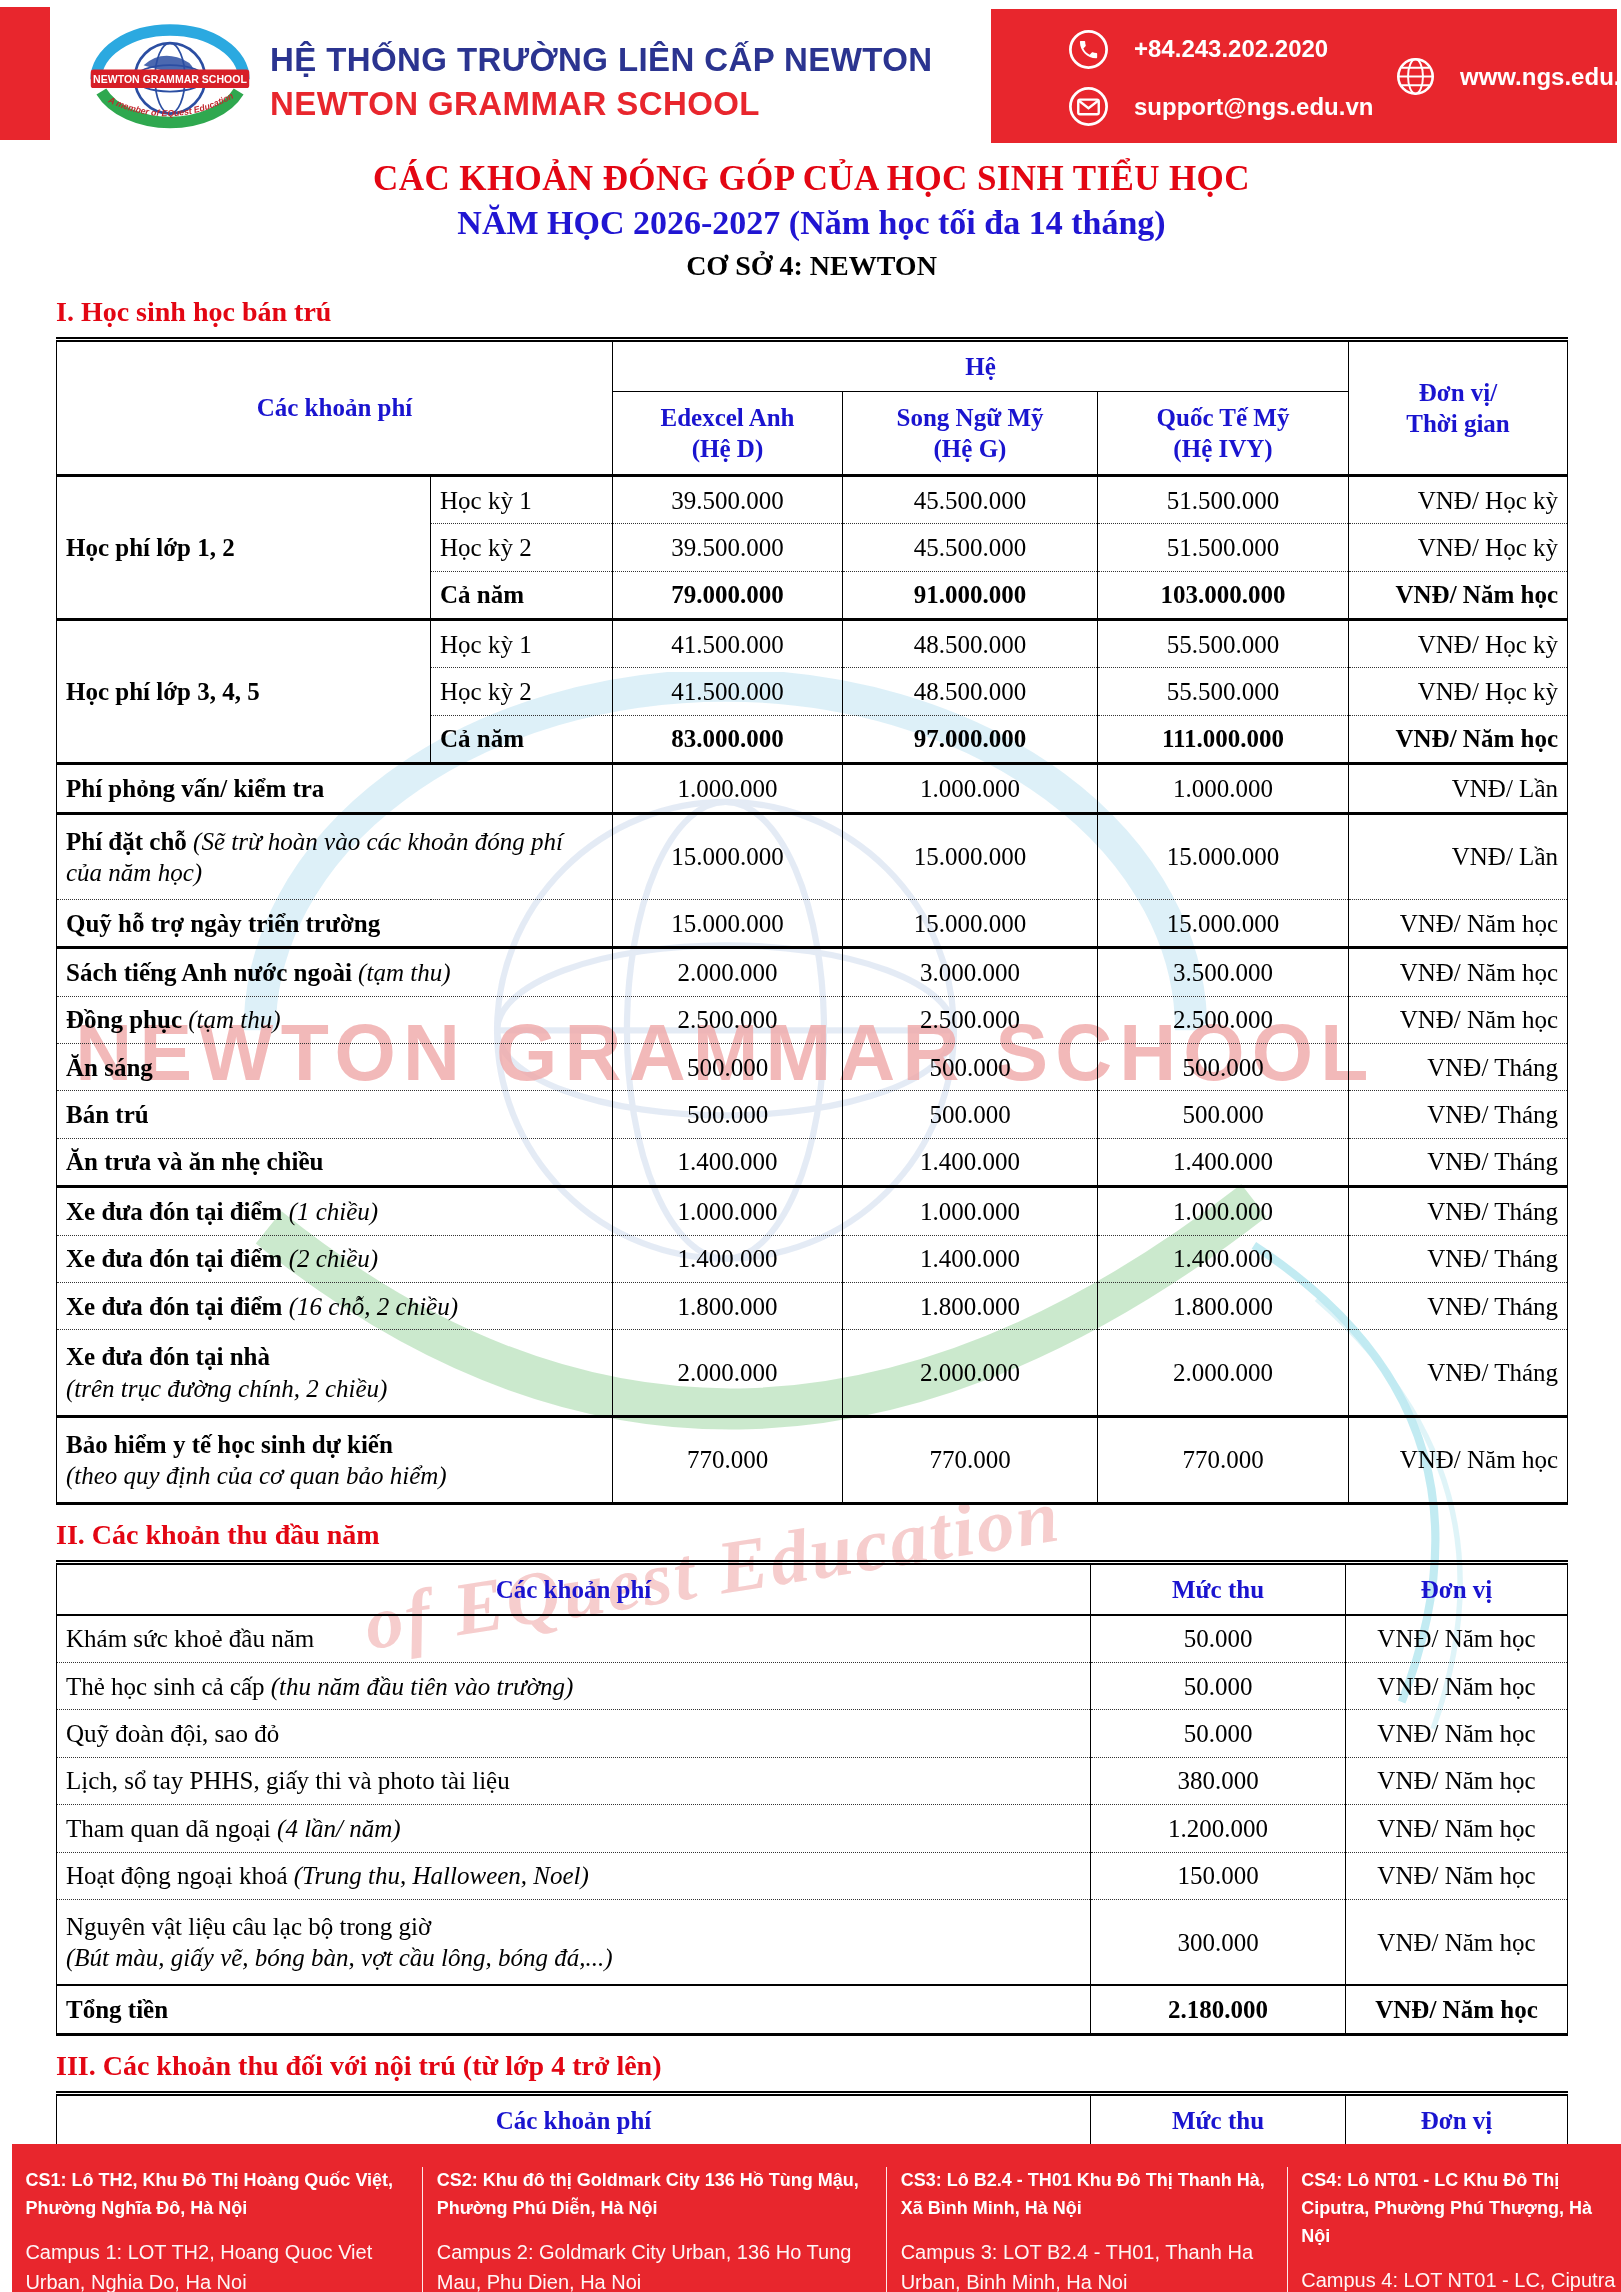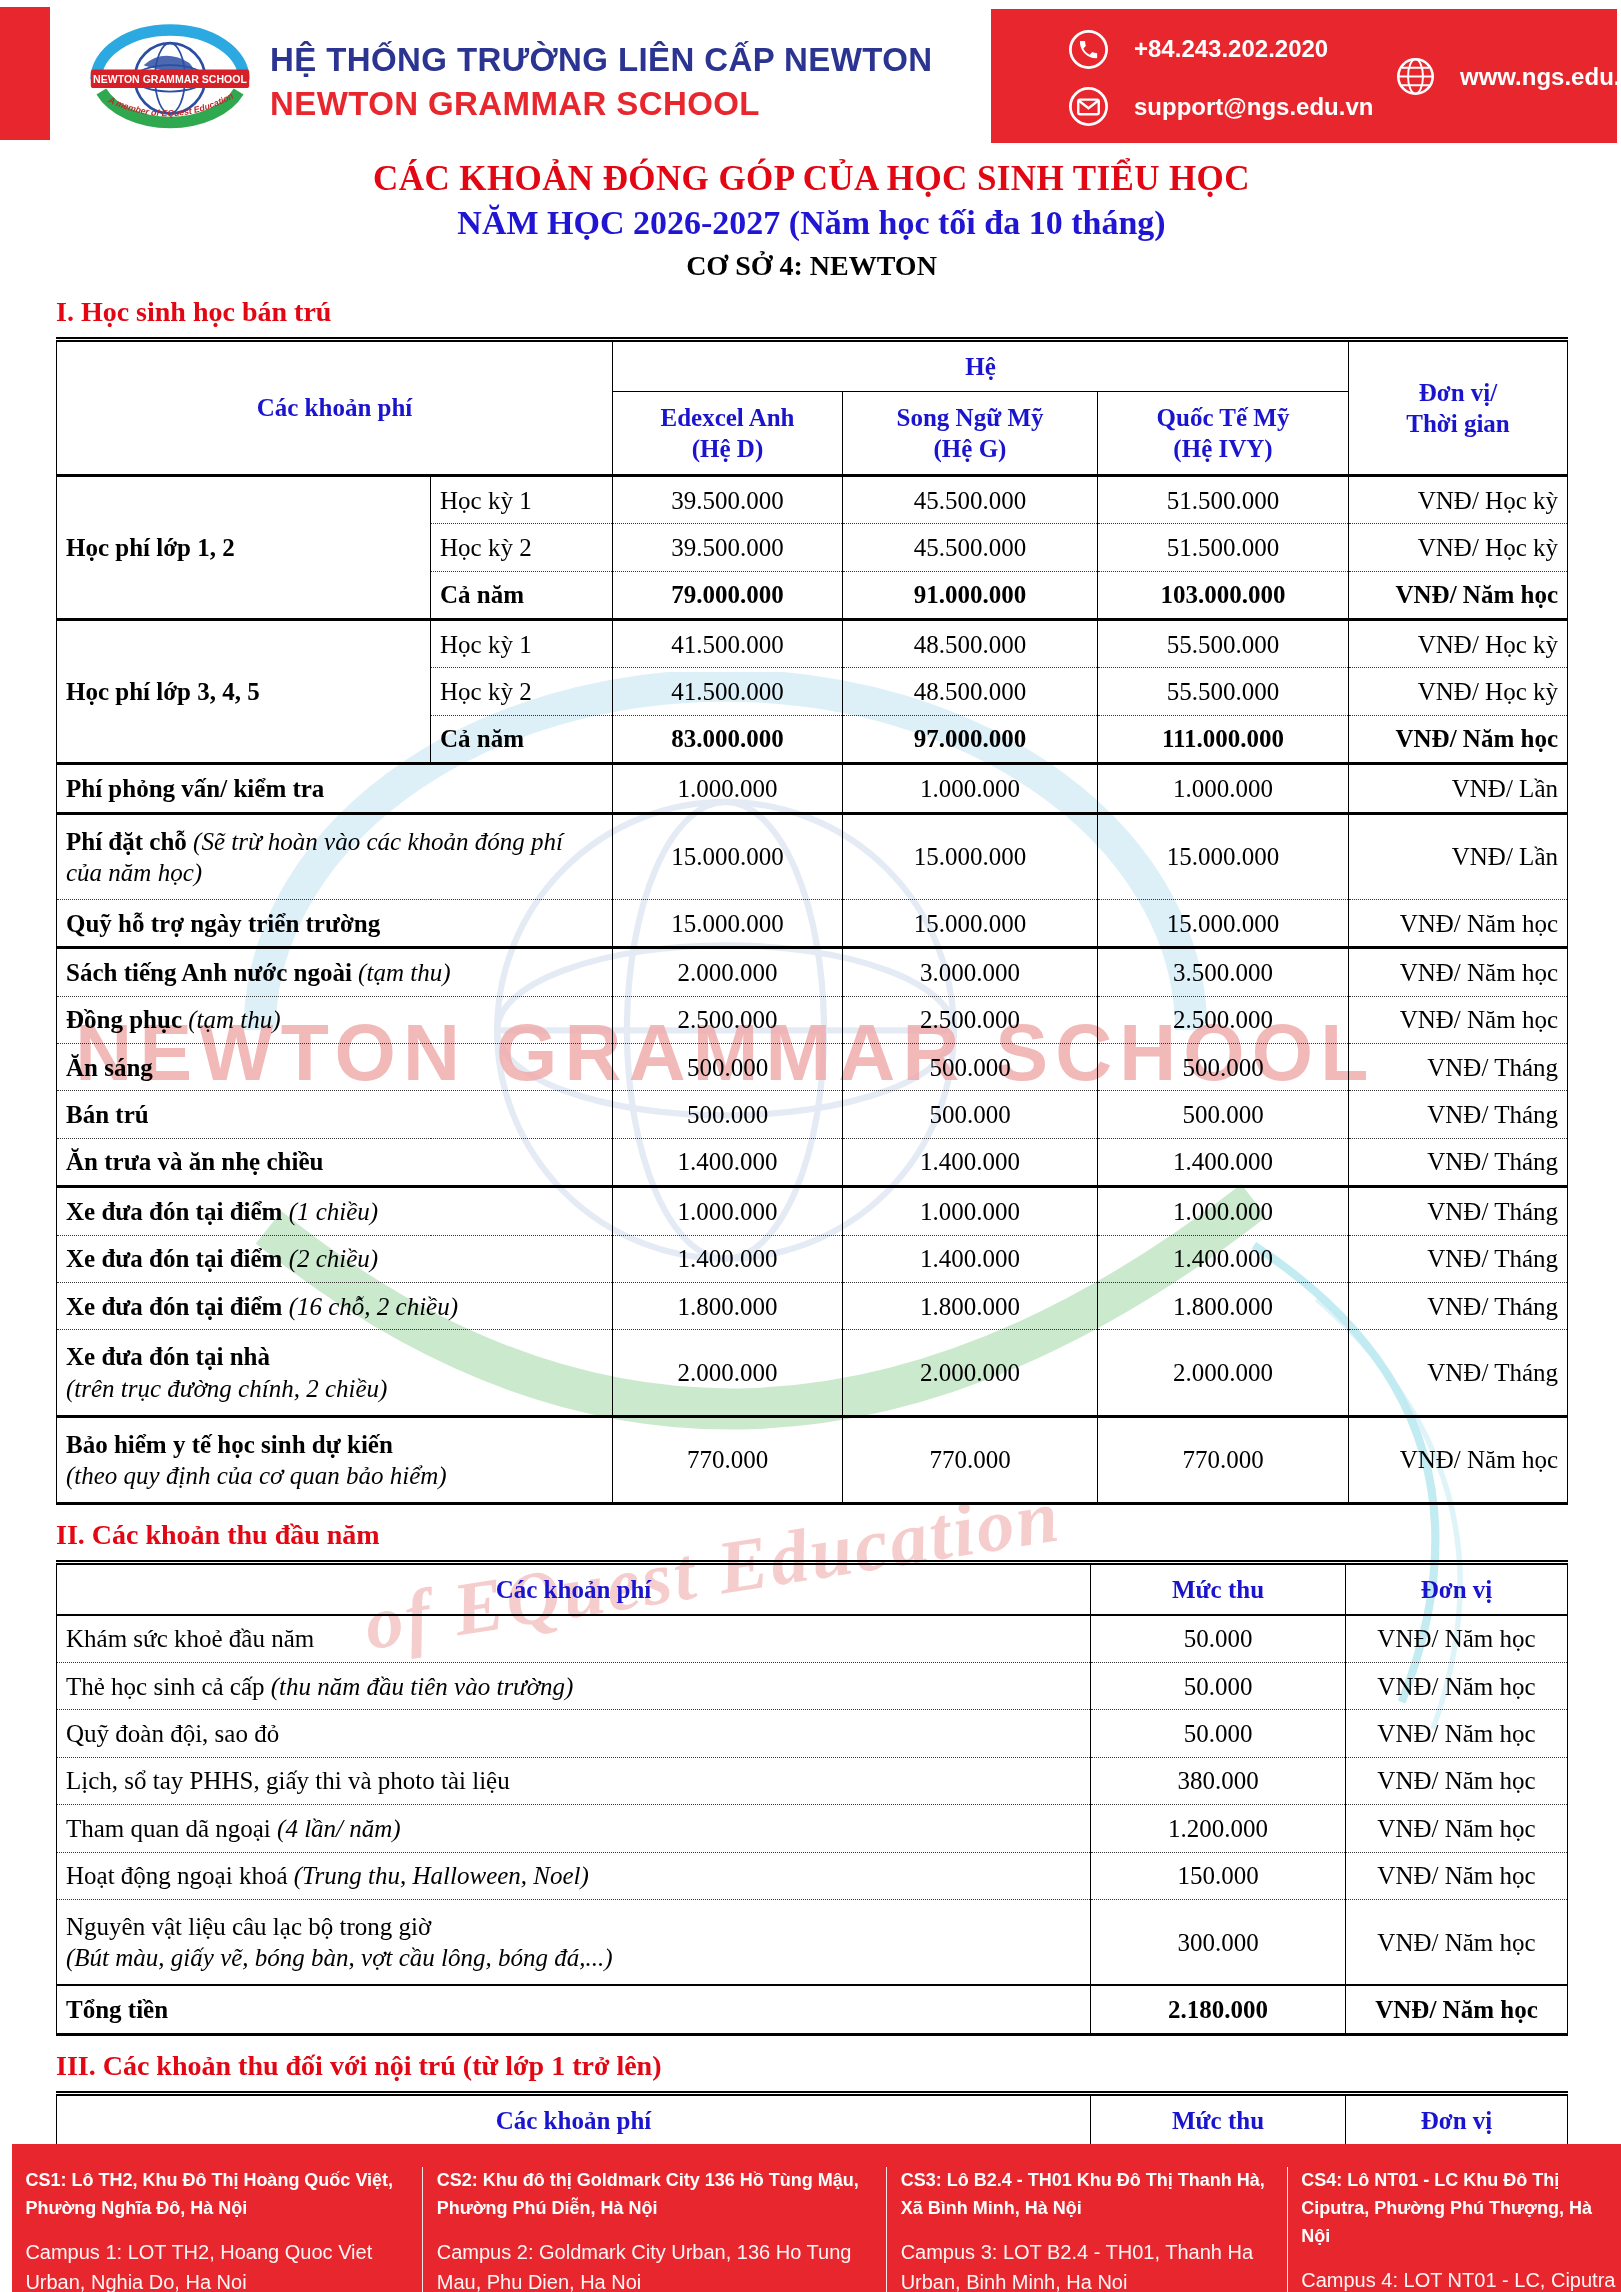--- a/index.html
+++ b/index.html
@@ -140,21 +140,21 @@
             <ellipse cx="12" cy="12" rx="4.6" ry="10.6" fill="none" stroke="#fff" stroke-width="1.2"></ellipse>
             <path d="M1.6 12 h20.8 M3.4 6.6 h17.2 M3.4 17.4 h17.2" stroke="#fff" stroke-width="1.2" fill="none"></path>
           </svg>
           <span>www.ngs.edu.vn</span>
         </div>
       </div>
     </div>
 
     <div class="titles">
       <div class="title1">CÁC KHOẢN ĐÓNG GÓP CỦA HỌC SINH TIỂU HỌC</div>
-      <div class="title2">NĂM HỌC 2026-2027 (Năm học tối đa 10 tháng)</div>
+      <div class="title2">NĂM HỌC 2026-2027 (Năm học tối đa 14 tháng)</div>
       <div class="title3">CƠ SỞ 4: NEWTON</div>
     </div>
 
     <div class="sec">I. Học sinh học bán trú</div>
 
     <table class="tbl t1">
       <colgroup>
           <col style="width:374px">
           <col style="width:182px">
           <col style="width:230px">
@@ -377,21 +377,21 @@
           <td class="unitc">VNĐ/ Năm học</td>
         </tr>
         <tr class="solid bold">
           <td class="lbl"><span class="lab">Tổng tiền</span></td>
           <td class="num">2.180.000</td>
           <td class="unitc">VNĐ/ Năm học</td>
         </tr>
       </tbody>
     </table>
 
-    <div class="sec">III. Các khoản thu đối với nội trú (từ lớp 1 trở lên)</div>
+    <div class="sec">III. Các khoản thu đối với nội trú (từ lớp 4 trở lên)</div>
 
     <table class="tbl t3">
       <colgroup>
           <col style="width:1034px">
           <col style="width:255px">
           <col style="width:222px">
         </colgroup>
       <thead>
         <tr>
           <th>Các khoản phí</th>

